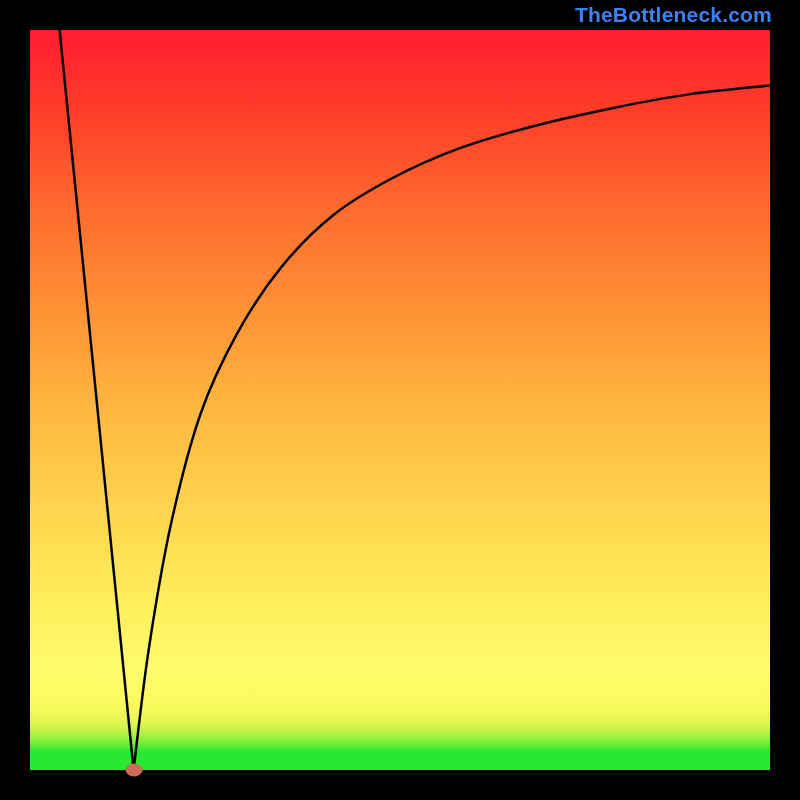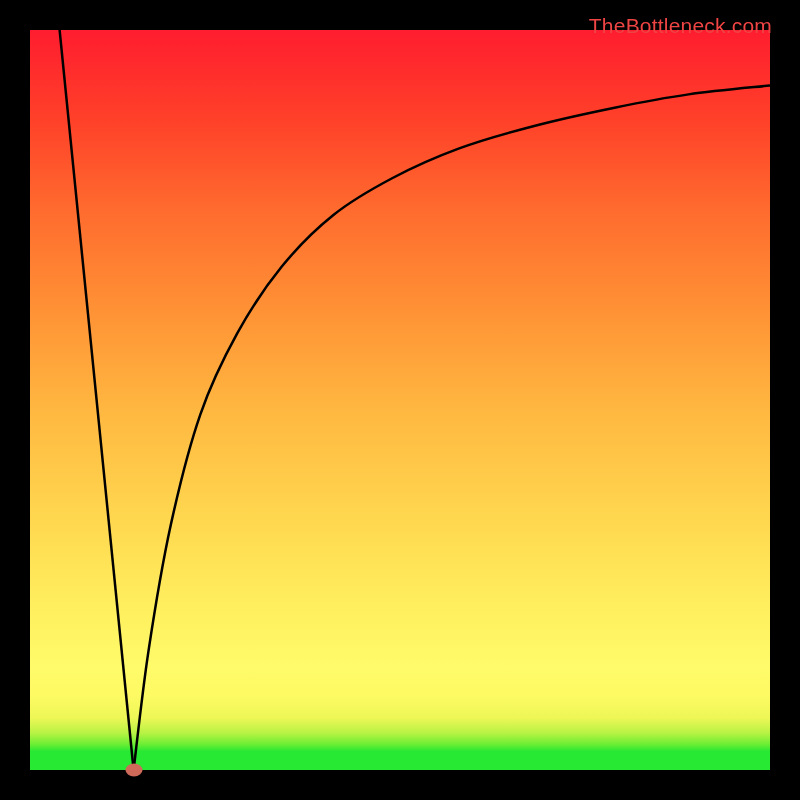--- a/index.html
+++ b/index.html
@@ -36,25 +36,25 @@
       #ffd74f 34%,
       #ffb941 48%,
       #ff9235 62%,
       #ff6a2e 76%,
       #ff4029 88%,
       #ff1d2f 100%
     );
   }
   .watermark {
     position: absolute;
-    top: 14px;
+    top: 3px;
     right: 28px;
-    color: #ef4444;
+    color: #3b82f6;
     font-size: 21px;
-    font-weight: 400;
+    font-weight: 700;
     letter-spacing: 0.2px;
     z-index: 5;
   }
   svg.curve-svg {
     position: absolute;
     left: 0;
     top: 0;
     width: 740px;
     height: 740px;
     z-index: 3;

